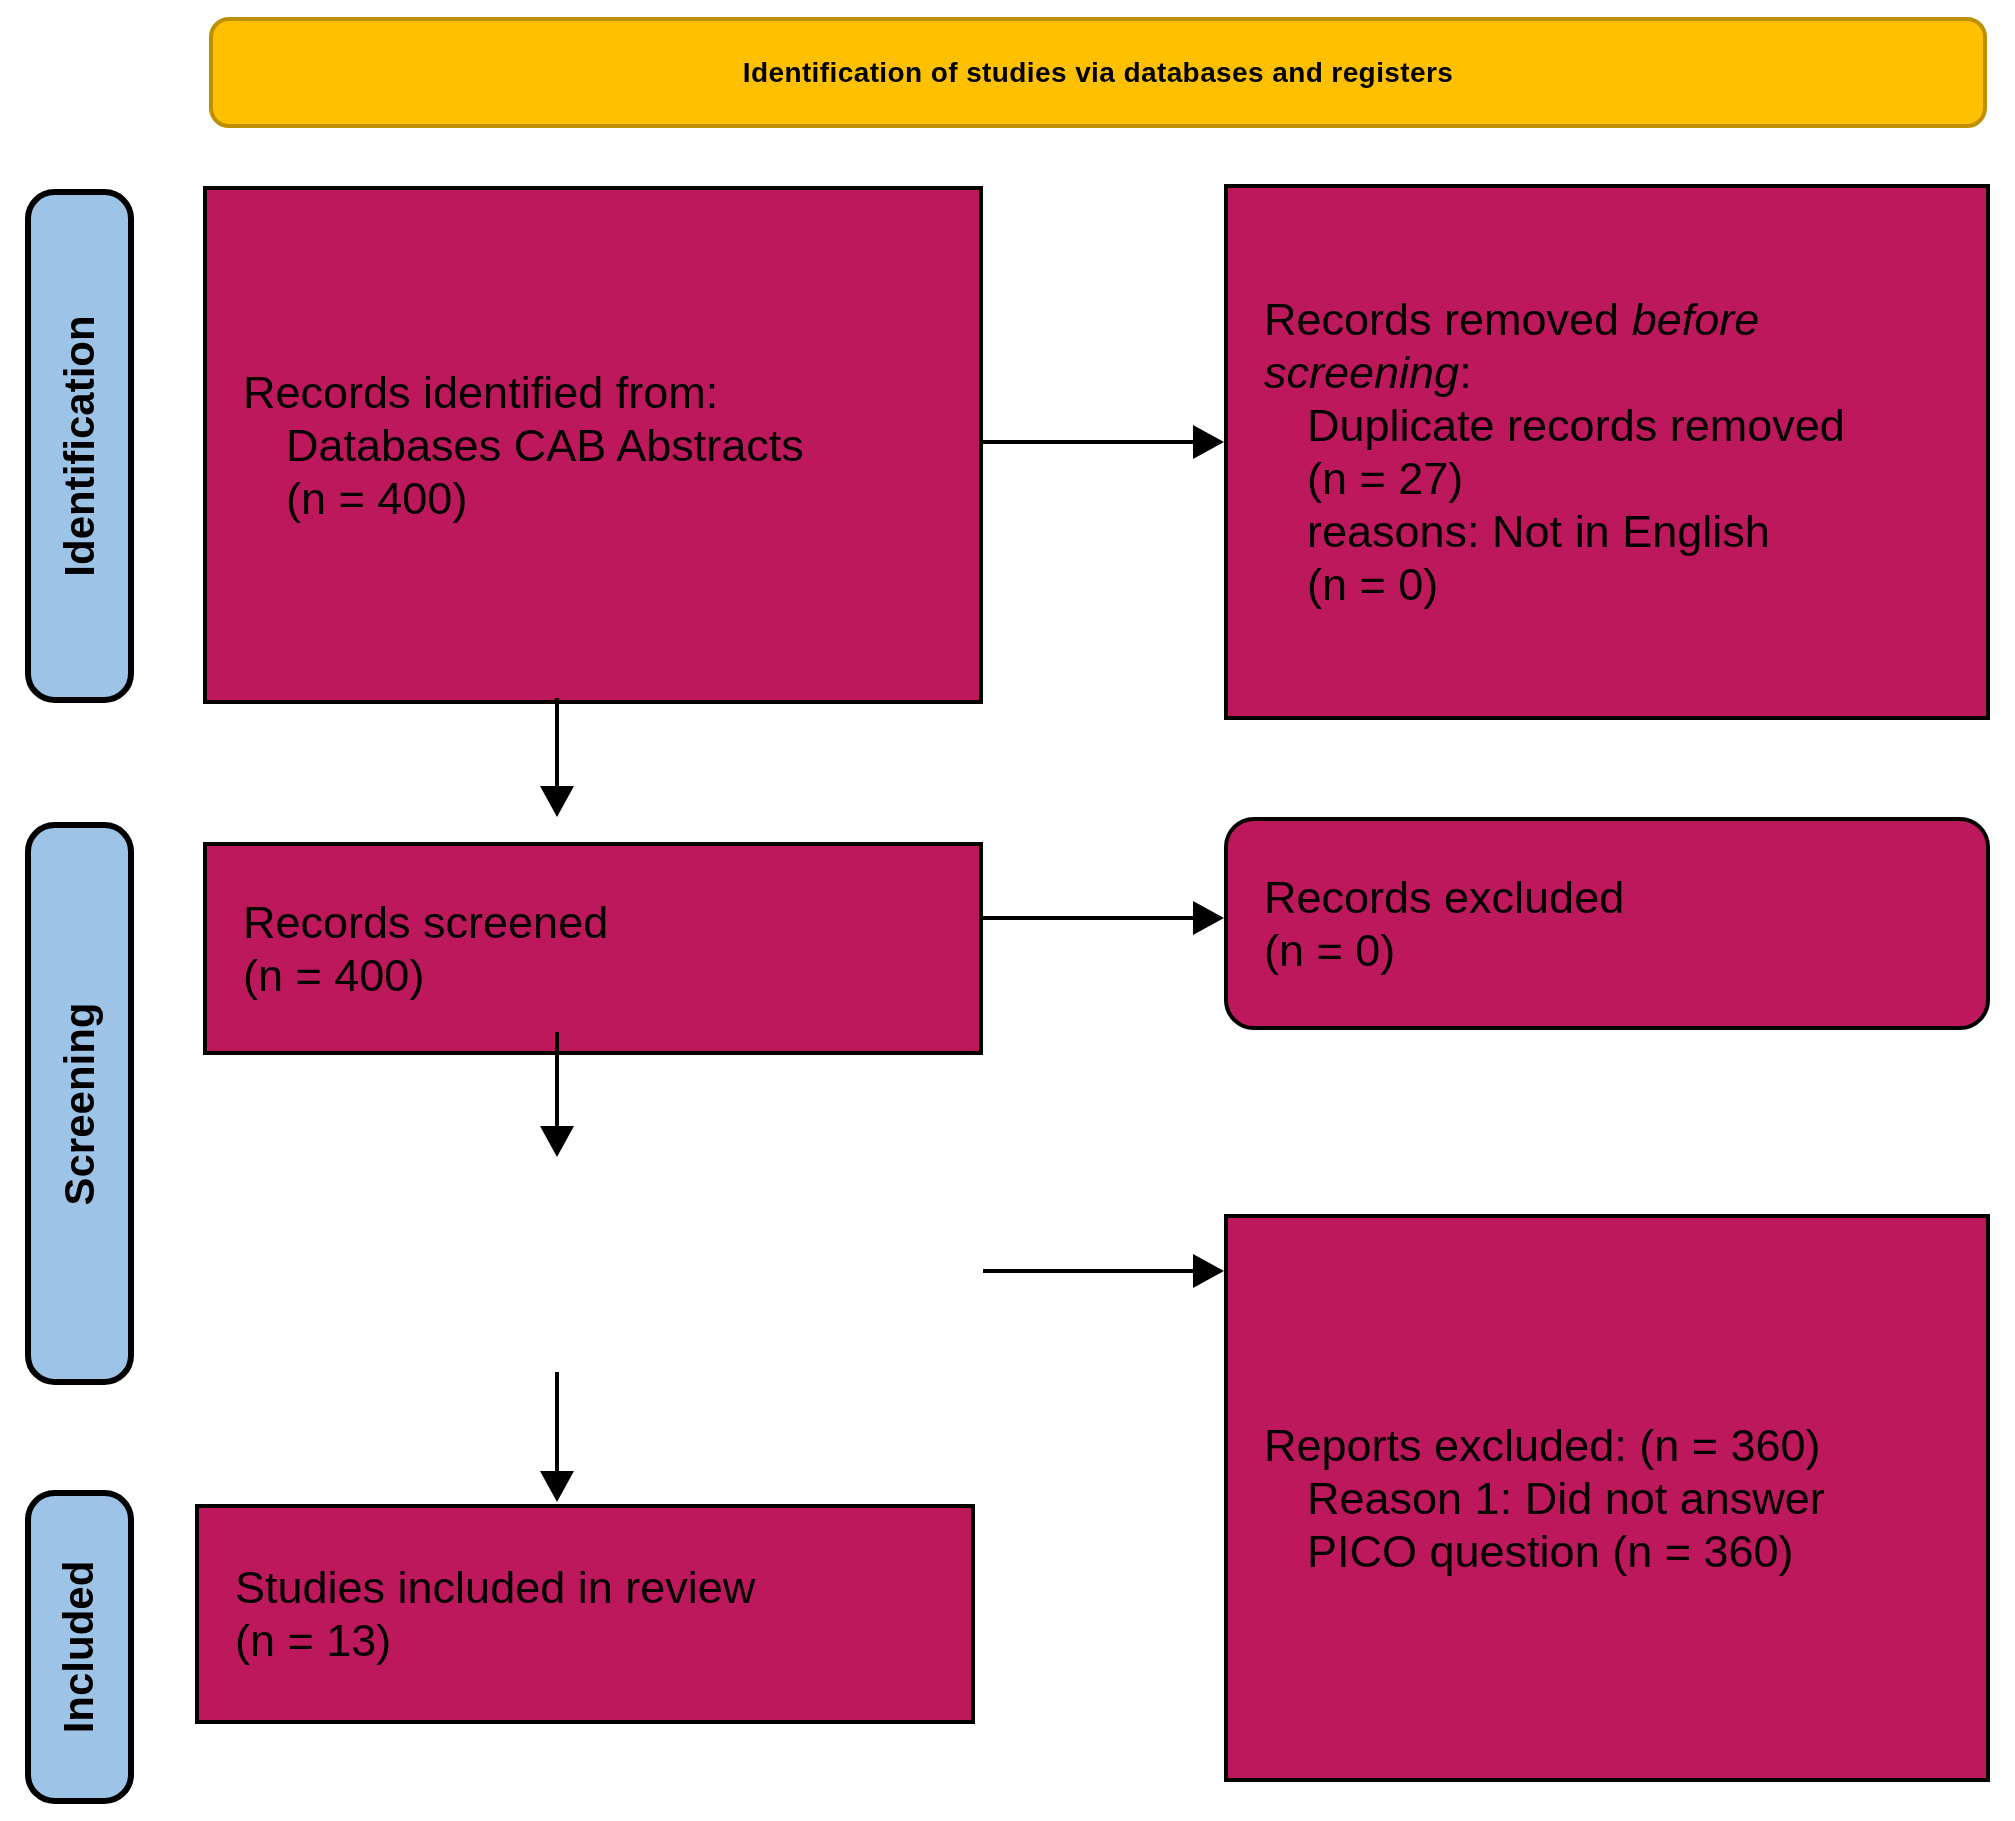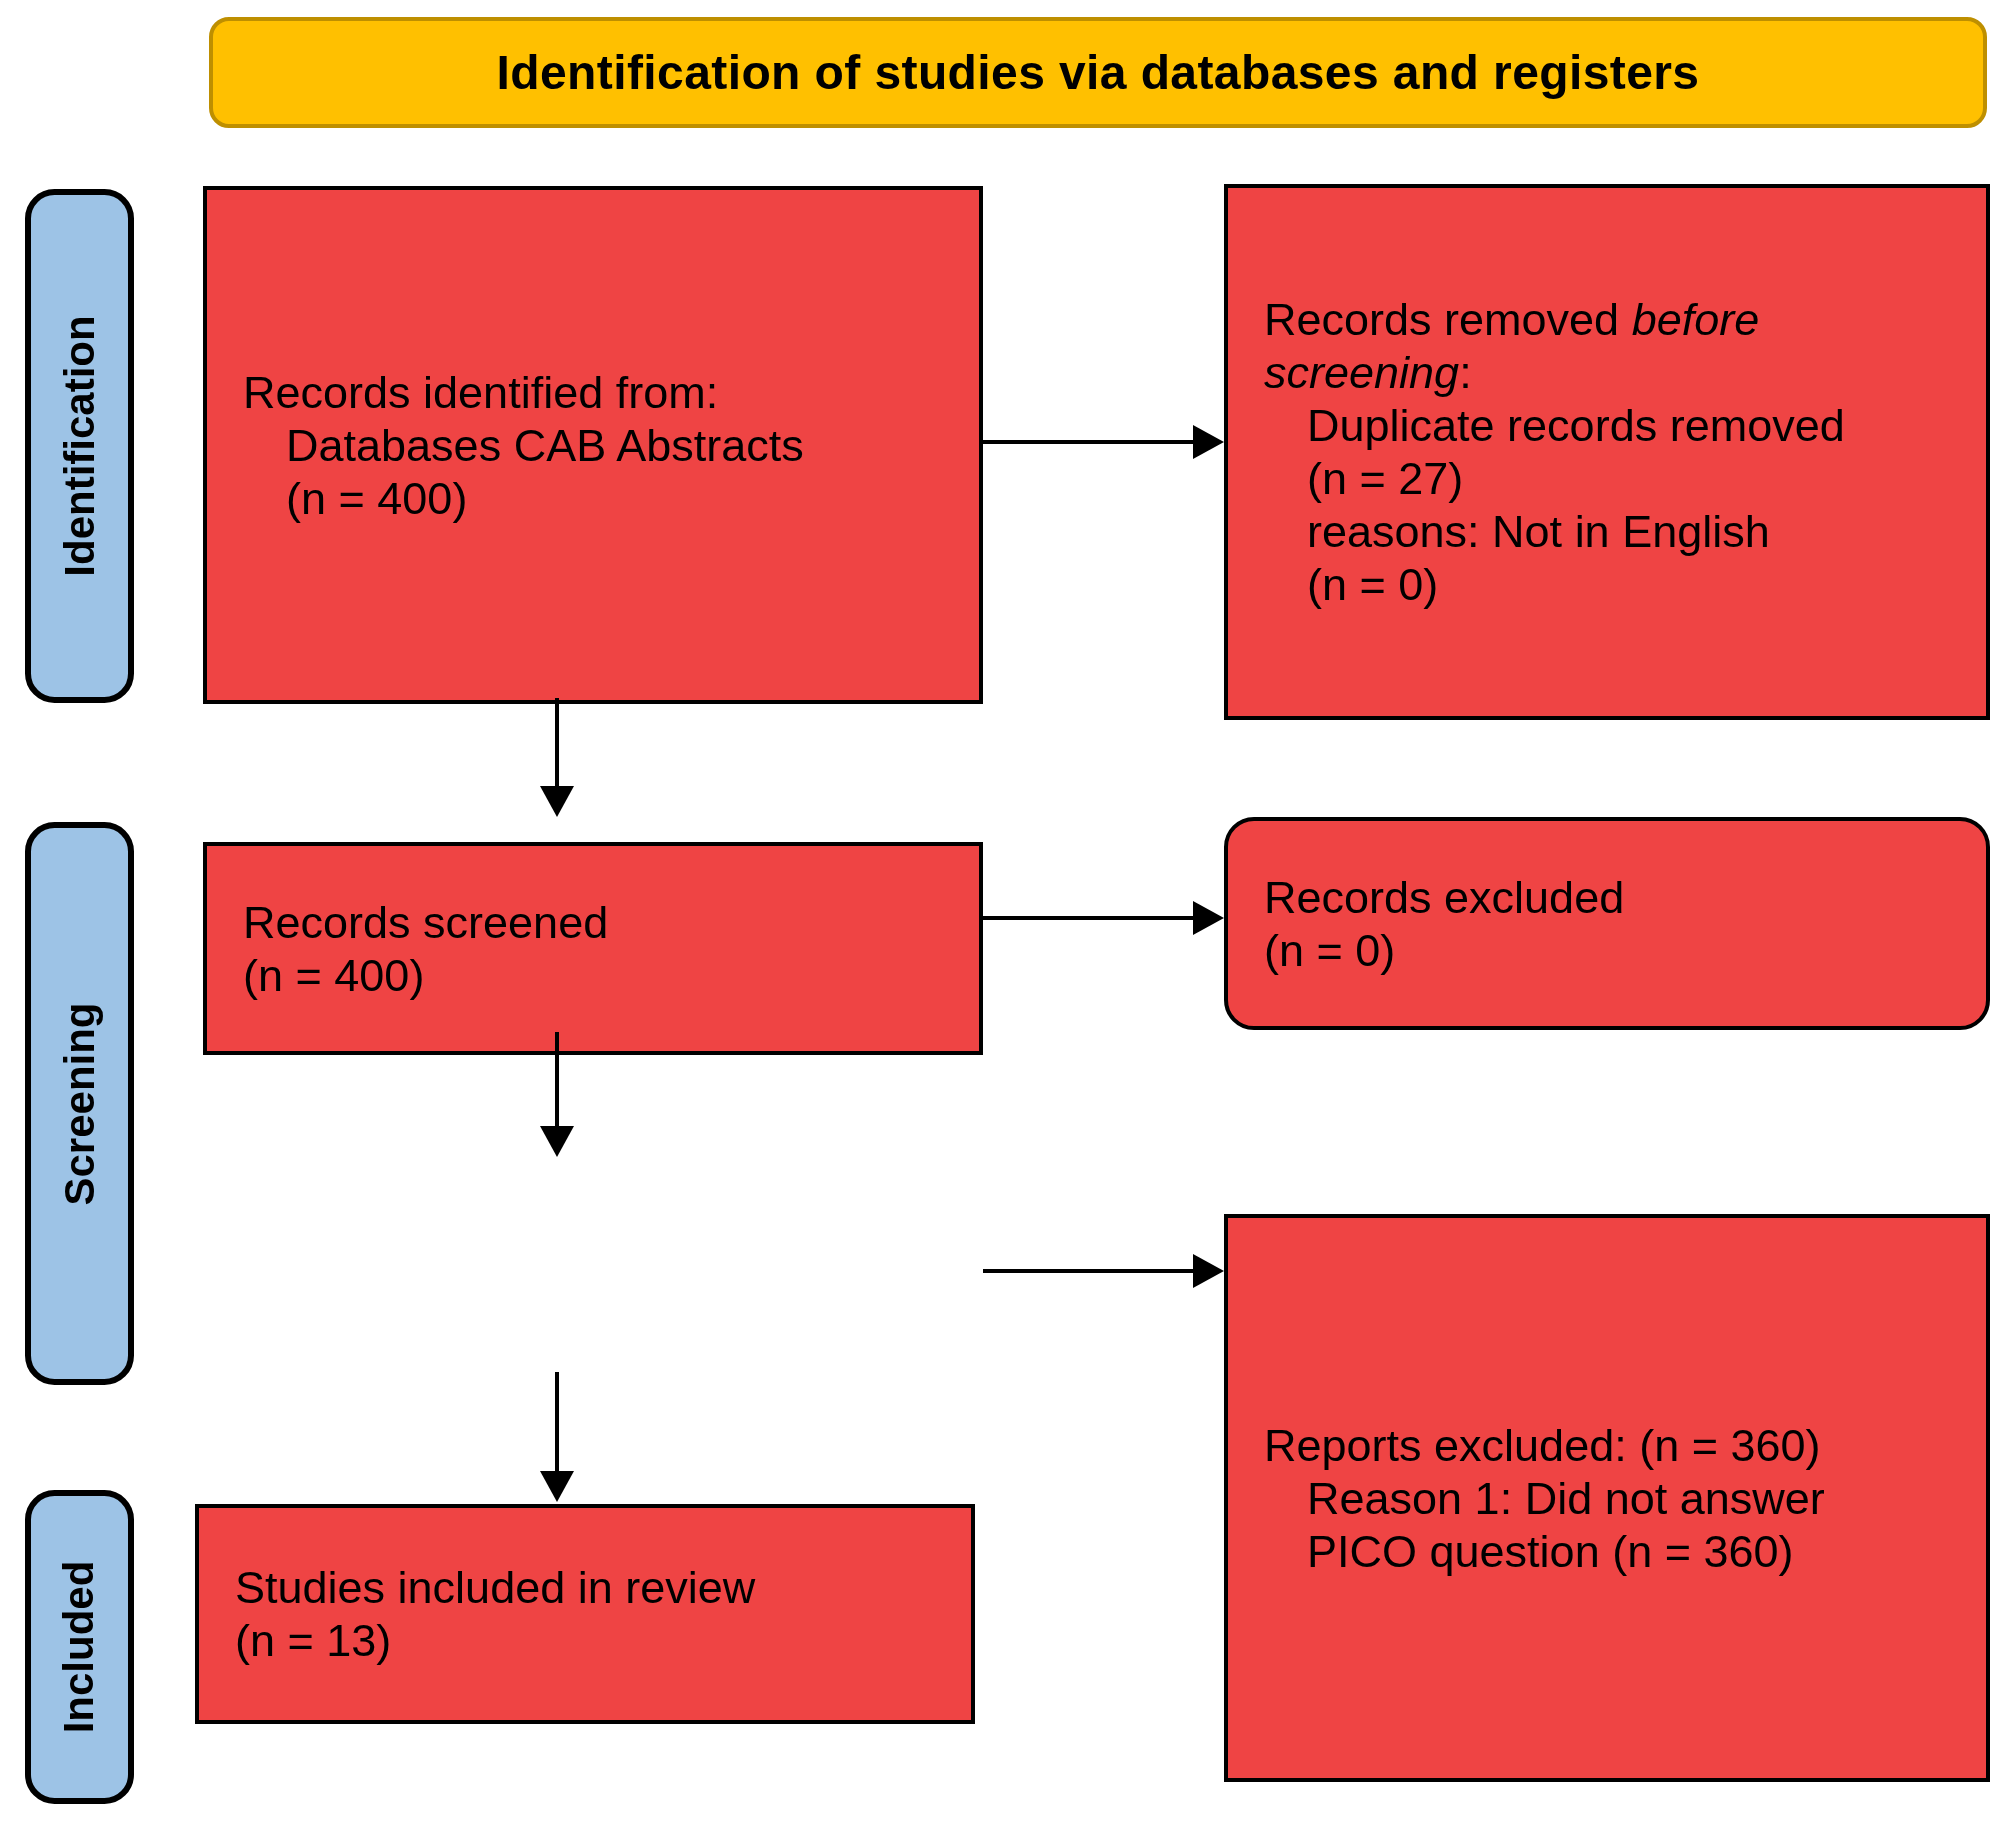--- a/index.html
+++ b/index.html
@@ -23,21 +23,21 @@
     width: 1778px; height: 111px;
     background: #FFC000;
     border: 4.7px solid #BE8F00;
     border-radius: 20px;
     box-sizing: border-box;
     display: flex;
     align-items: center;
     justify-content: center;
   }
   .banner-title {
-    font-size: 48px;
+    font-size: 28px;
     font-weight: bold;
     letter-spacing: 0.4px;
     text-align: center;
   }
 
   
   .stage {
     position: absolute;
     left: 25px;
     width: 109px;
@@ -55,21 +55,21 @@
   .stage-label {
     transform: rotate(-90deg);
     white-space: nowrap;
     font-size: 42px;
     font-weight: bold;
   }
 
   
   .flowbox {
     position: absolute;
-    background: #ef4444;
+    background: #be185d;
     border: 4.7px solid #000000;
     box-sizing: border-box;
     display: flex;
     flex-direction: column;
     justify-content: center;
     padding-left: 36px;
     padding-right: 15.5px;
   }
   .box-identified        { left: 203px;  top: 186px;  width: 780px; height: 518px; }
   .box-removed           { left: 1224px; top: 184px;  width: 766px;  height: 536px; }

